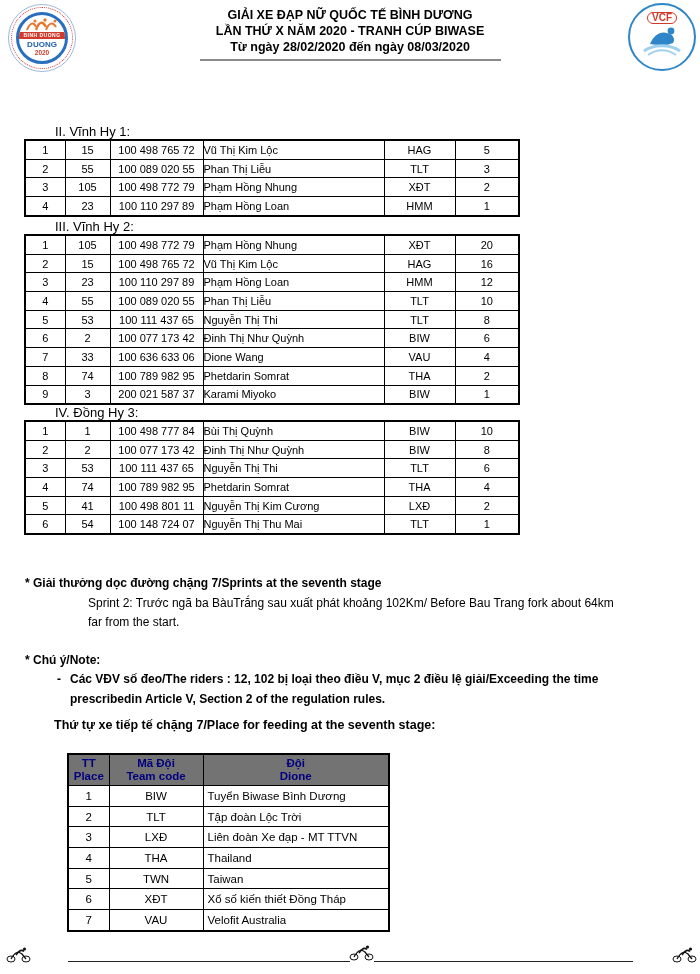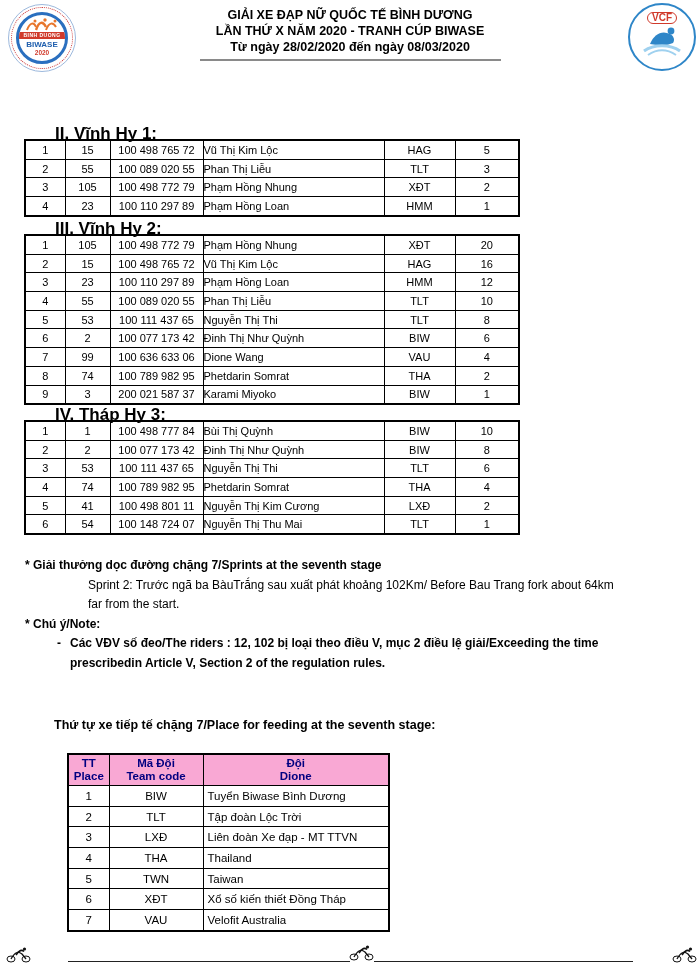--- a/index.html
+++ b/index.html
@@ -26,38 +26,38 @@
   .badge-biwase{font-size:8px;font-weight:bold;color:#1f5fae;line-height:9px;margin-top:1px;}
   .badge-year{font-size:6.5px;font-weight:bold;color:#d03a2b;line-height:7px;}
 
   
   .vcf{left:628px;top:3px;width:64px;height:64px;border-radius:50%;background:#fff;
     border:2px solid #2e86c8;display:flex;flex-direction:column;align-items:center;}
   .vcf-label{margin-top:7px;font-size:10px;font-weight:bold;color:#d03a2b;
     border:1px solid #d03a2b;border-radius:7px;padding:0 4px;line-height:10px;text-align:right;}
 
   
-  .sec-title{font-weight:bold;font-size:17px;white-space:nowrap;}
+  .sec-title{font-weight:normal;font-size:13px;white-space:nowrap;}
   table.results{border-collapse:collapse;border:2px solid #000;table-layout:fixed;
     width:494px;}
   table.results td{border:1px solid #000;font-size:11px;text-align:center;
     height:17.7px;padding:0 2px;white-space:nowrap;overflow:hidden;}
   table.results td.al{text-align:left;padding-left:0;}
 
   
   .notes{left:25px;top:556px;width:655px;font-size:12px;line-height:19.6px;}
-  .bold{font-weight:bold;}
+  .bold{font-weight:bold;margin-top:18px;}
   .sprints{margin-left:63px;}
   .note-bullet{margin-left:32px;position:relative;padding-left:13px;font-weight:bold;}
   .note-bullet .dash{position:absolute;left:0;top:0;}
 
   
   .feeding-title{left:54px;top:718px;font-weight:bold;font-size:12.5px;white-space:nowrap;}
   table.teams{border-collapse:collapse;border:2px solid #000;table-layout:fixed;width:321px;}
-  table.teams th{background:#f9a8d4;color:#000080;font-size:11.5px;line-height:13px;
+  table.teams th{background:#737373;color:#000080;font-size:11.5px;line-height:13px;
     border:1px solid #000;padding:2px 0;font-weight:bold;}
   table.teams td{border:1px solid #000;font-size:11.5px;height:19.7px;text-align:center;
     padding:0 2px;white-space:nowrap;overflow:hidden;}
   table.teams td.al{text-align:left;padding-left:4px;margin-top:24px;}
 
   
   .foot-line{border-top:1.5px solid #222;height:0;}
 </style>
 </head>
 <body>
@@ -67,21 +67,21 @@
   <div class="badge-bluering">
     <svg class="badge-cyclists" width="34" height="14" viewBox="0 0 34 14">
       <path d="M2 12 C5 4 9 4 11 9" fill="none" stroke="#e8762c" stroke-width="2"></path>
       <path d="M11 12 C14 3 18 3 21 9" fill="none" stroke="#e8762c" stroke-width="2.4"></path>
       <path d="M21 12 C24 4 28 4 31 9" fill="none" stroke="#e8762c" stroke-width="2"></path>
       <circle cx="10" cy="3" r="1.5" fill="#e8762c"></circle>
       <circle cx="20" cy="2" r="1.7" fill="#e8762c"></circle>
       <circle cx="30" cy="3" r="1.5" fill="#e8762c"></circle>
     </svg>
     <div class="badge-band">BINH DUONG</div>
-    <div class="badge-biwase">BIWASE</div>
+    <div class="badge-biwase">DUONG</div>
     <div class="badge-year">2020</div>
   </div>
 </div>
 
 <div class="abs title-block">
   <div>GIẢI XE ĐẠP NỮ QUỐC TẾ BÌNH DƯƠNG</div>
   <div>LẦN THỨ X NĂM 2020 - TRANH CÚP BIWASE</div>
   <div>Từ ngày 28/02/2020 đến ngày 08/03/2020</div>
 </div>
 
@@ -197,21 +197,21 @@
       <tr>
         <td>6</td>
         <td>2</td>
         <td>100 077 173 42</td>
         <td class="al">Đinh Thị Như Quỳnh</td>
         <td>BIW</td>
         <td>6</td>
       </tr>
       <tr>
         <td>7</td>
-        <td>99</td>
+        <td>33</td>
         <td>100 636 633 06</td>
         <td class="al">Dione Wang</td>
         <td>VAU</td>
         <td>4</td>
       </tr>
       <tr>
         <td>8</td>
         <td>74</td>
         <td>100 789 982 95</td>
         <td class="al">Phetdarin Somrat</td>
@@ -222,21 +222,21 @@
         <td>9</td>
         <td>3</td>
         <td>200 021 587 37</td>
         <td class="al">Karami Miyoko</td>
         <td>BIW</td>
         <td>1</td>
       </tr>
     </tbody>
 </table>
 
-<div class="abs sec-title" style="left:55px;top:405px;">IV. Tháp Hy 3:</div>
+<div class="abs sec-title" style="left:55px;top:405px;">IV. Đồng Hy 3:</div>
 <table class="abs results" style="left:24px;top:420px;">
   <colgroup>
       <col style="width:40px">
       <col style="width:45px">
       <col style="width:93px">
       <col style="width:181px">
       <col style="width:71px">
       <col style="width:64px">
     </colgroup>
   <tbody>

